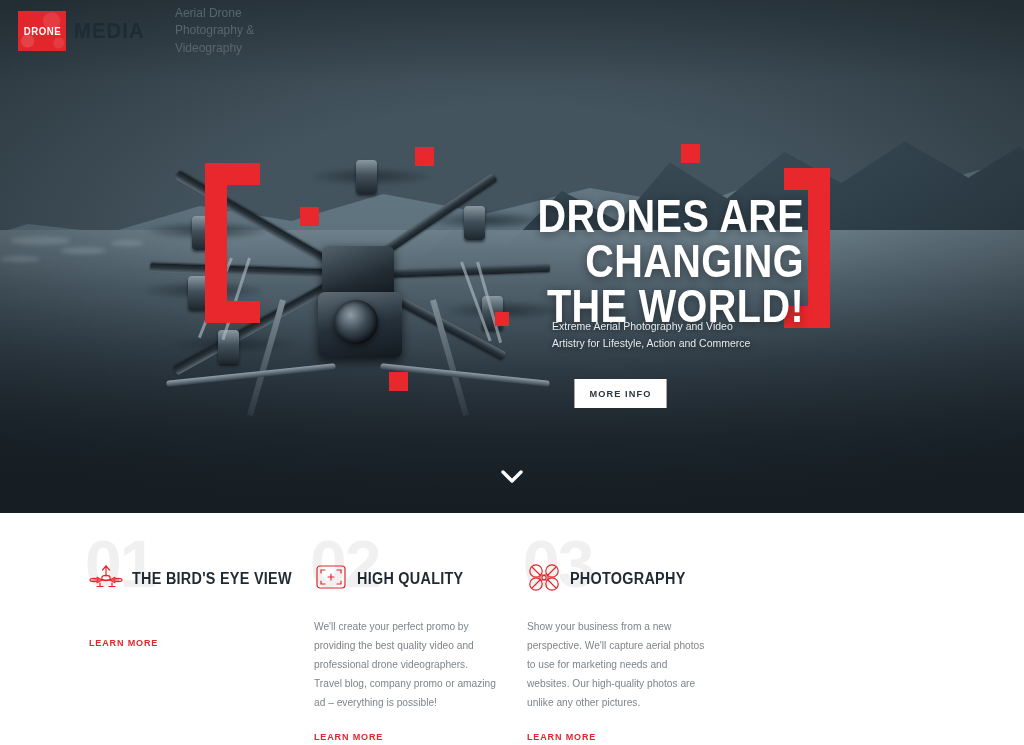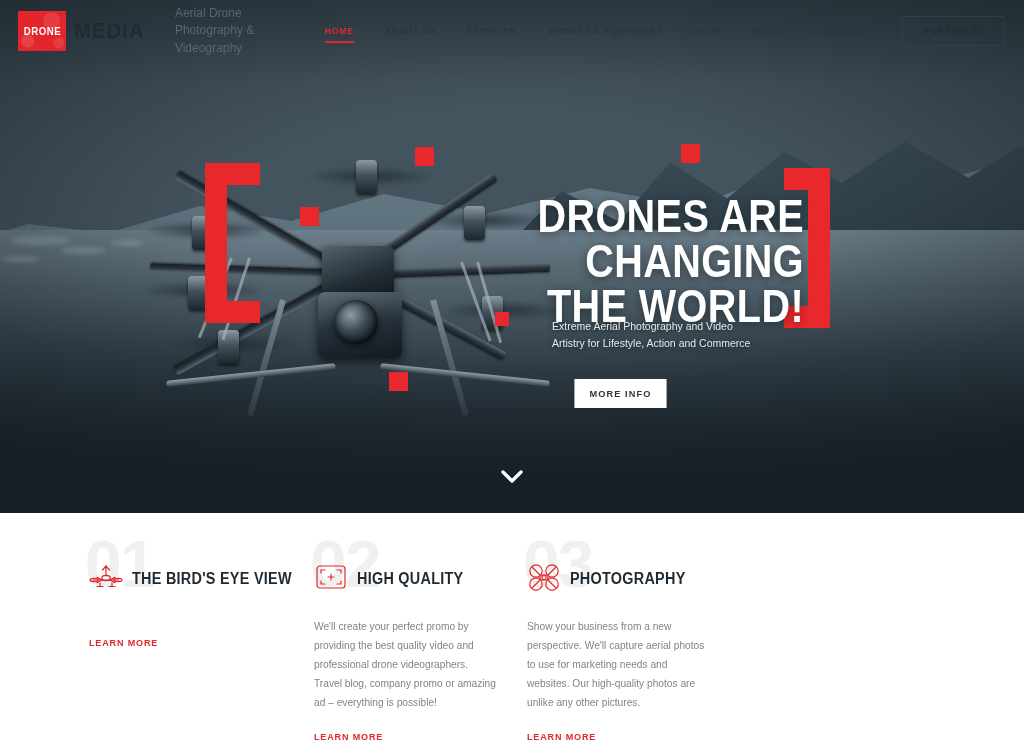--- a/index.html
+++ b/index.html
@@ -327,30 +327,20 @@
 
   <header id="header">
     <div class="logo-wrap">
       <div class="logo-badge">
         <span>DRONE</span>
       </div>
       <div class="logo-media">MEDIA</div>
     </div>
     <div class="tagline">Aerial Drone Photography &amp; Videography</div>
 
-    <nav id="nav">
-      <div class="nav-item active">HOME</div>
-      <div class="nav-item">ABOUT US</div>
-      <div class="nav-item">SERVICES</div>
-      <div class="nav-item">DRONES &amp; EQUIPMENT</div>
-      <div class="nav-item">SHOP</div>
-      <div class="nav-item">MEDIA</div>
-      <div class="nav-item">CONTACTS</div>
-      <button class="portfolio-btn">PORTFOLIO</button>
-    </nav>
   </header>
 
   <div id="hero-content">
     <div class="hero-title">
       <div>DRONES ARE CHANGING</div>
       <div>THE WORLD!</div>
     </div>
     <div class="hero-sub">Extreme Aerial Photography and Video Artistry for Lifestyle, Action and Commerce</div>
     <button class="more-btn">MORE INFO</button>
   </div>

